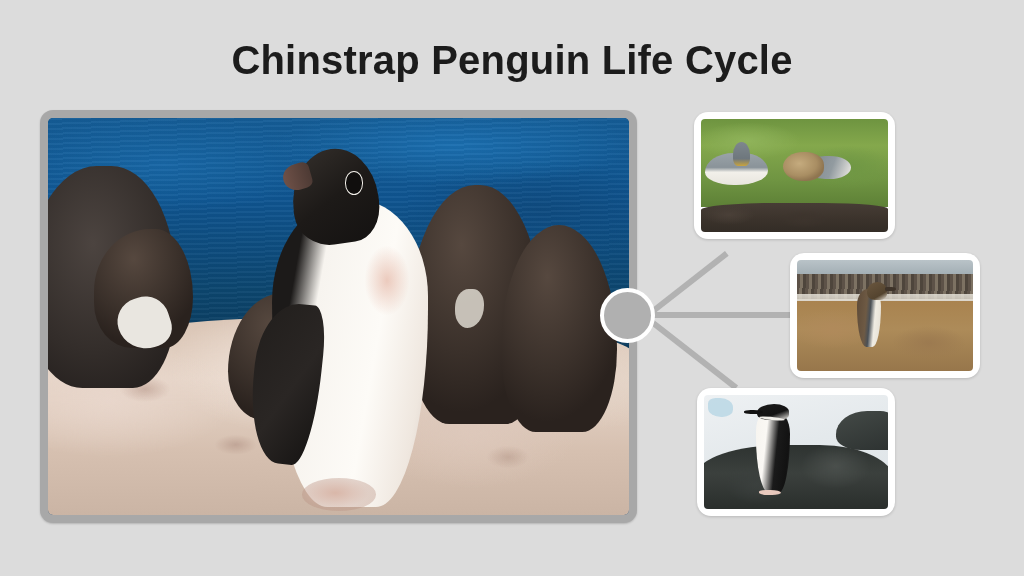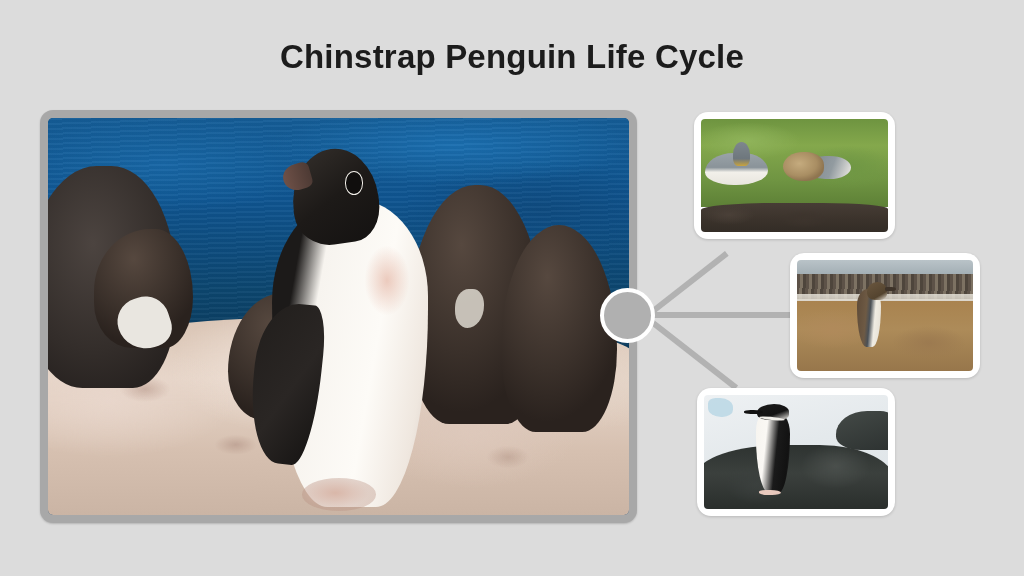--- a/index.html
+++ b/index.html
@@ -15,21 +15,21 @@
     position: relative;
   }
 
   
   #page-title {
     position: absolute;
     left: 0;
     top: 38px;
     width: 1024px;
     text-align: center;
-    font-size: 33px;
+    font-size: 40px;
     font-weight: bold;
     color: #1c1c1c;
     letter-spacing: 0.2px;
   }
 
   
   #main-photo-frame {
     position: absolute;
     left: 40px;
     top: 110px;

